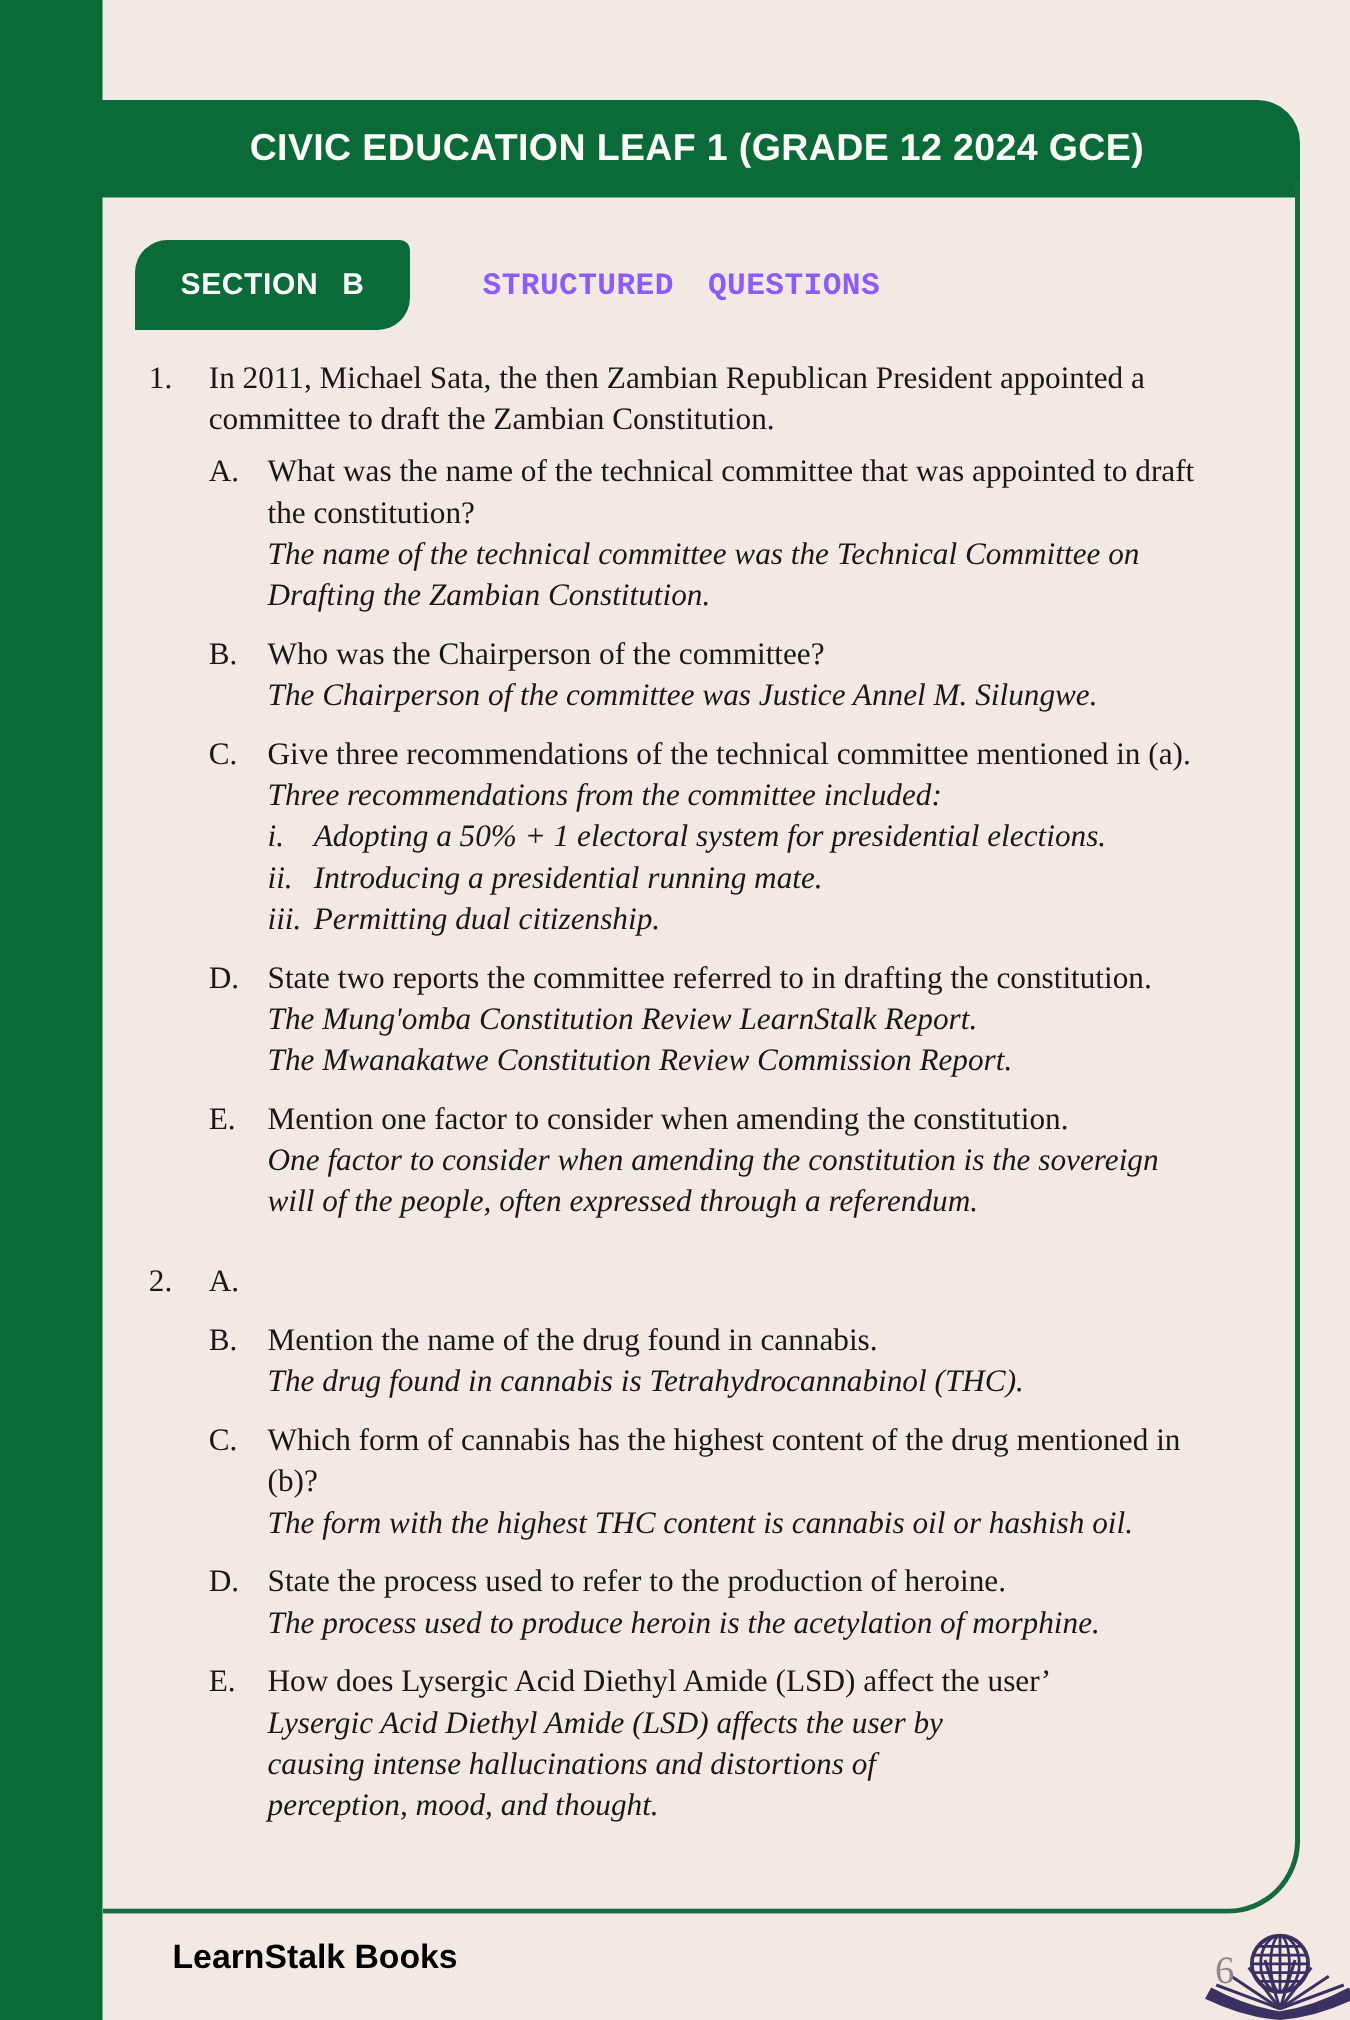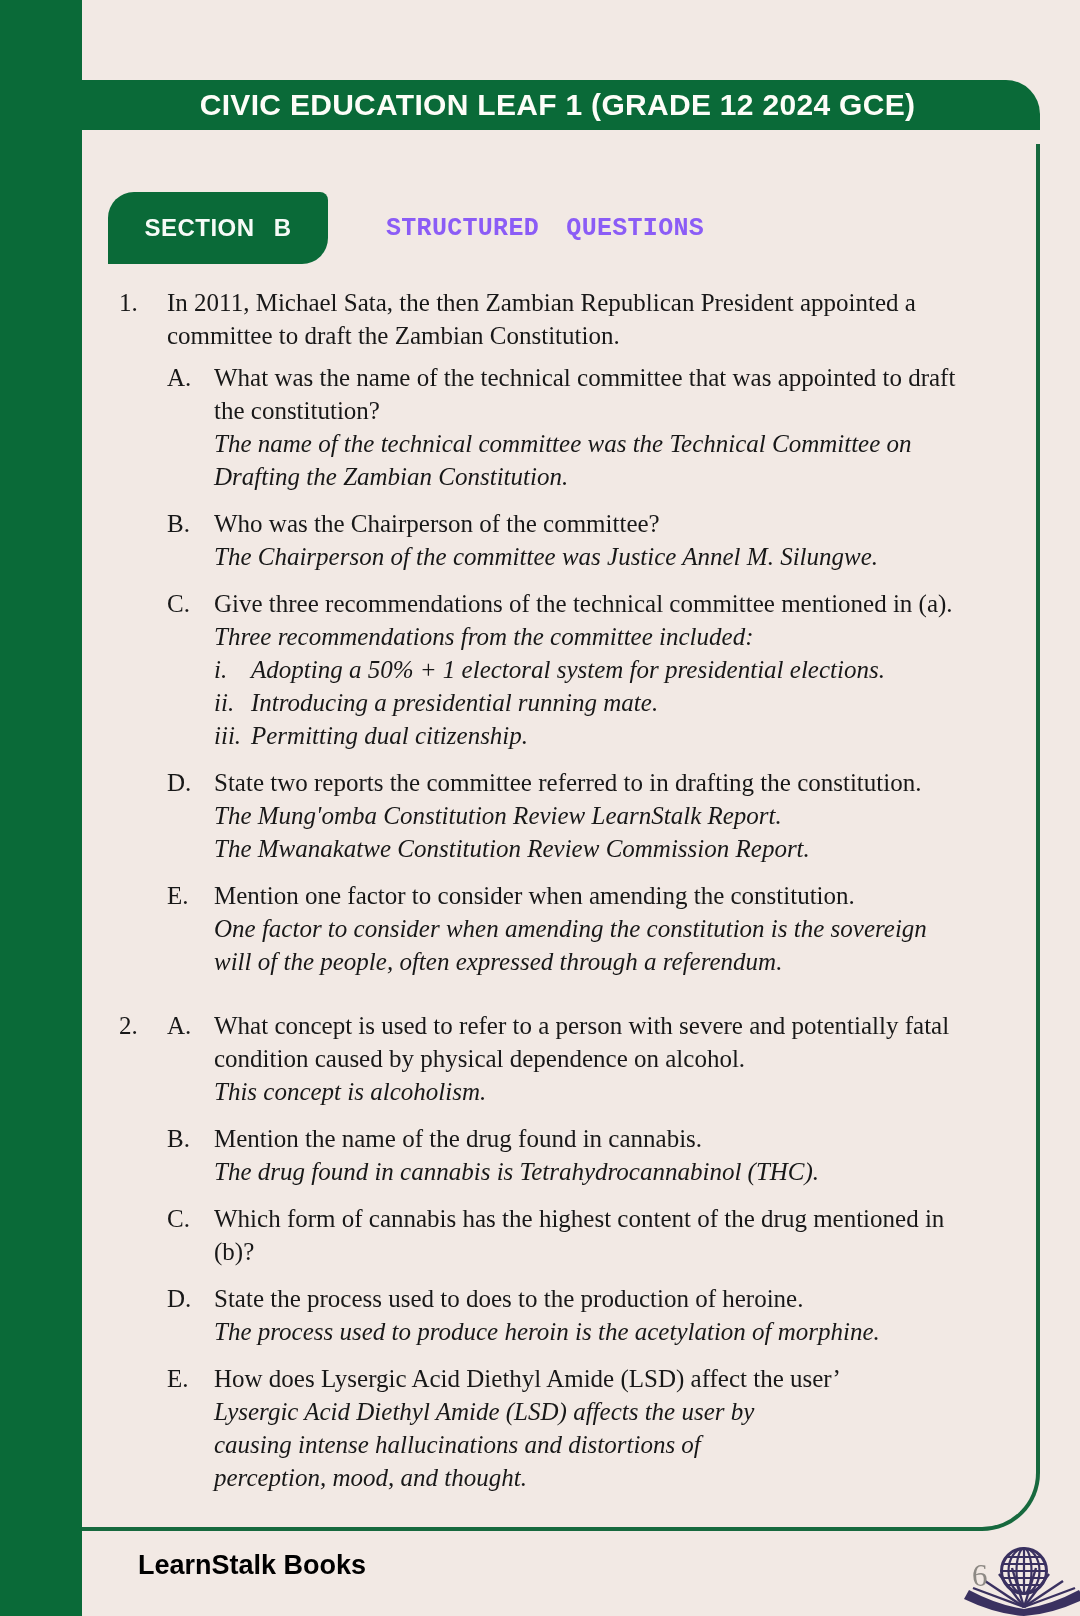--- a/index.html
+++ b/index.html
@@ -11,21 +11,21 @@
     color:#181818;
     overflow:hidden;
   }
   .left-strip {
     position:absolute; left:0; top:0;
     width:82px; height:1616px;
     background:#0A6A38;
   }
   .header-bar {
     position:absolute; left:75px; top:80px;
-    width:965px; height:50px;
+    width:965px; height:78px;
     background:#0A6A38;
     border-radius:0 34px 0 0;
     display:flex; align-items:center; justify-content:center;
   }
   .header-title {
     color:#FDFDF8;
     font-family:"Liberation Sans", sans-serif;
     font-weight:bold; font-size:30px;
     letter-spacing:0.3px;
     white-space:nowrap;
@@ -165,45 +165,42 @@
           <div class="pcontent">
             <div class="ptext">Mention one factor to consider when amending the constitution.</div>
             <div class="answer">One factor to consider when amending the constitution is the sovereign will of the people, often expressed through a referendum.</div>
           </div>
         </div>
       </div>
       <div class="question">
         <div class="row part">
           <span class="qnum">2.</span>
           <span class="qletter">A.</span>
-          <div class="pcontent">
-            <div class="ptext">What concept is used to refer to a person with severe and potentially fatal condition caused by physical dependence on alcohol.</div>
-            <div class="answer">This concept is alcoholism.</div>
-          </div>
         </div>
         <div class="row part">
           <span class="qnum"></span>
           <span class="qletter">B.</span>
           <div class="pcontent">
             <div class="ptext">Mention the name of the drug found in cannabis.</div>
             <div class="answer">The drug found in cannabis is Tetrahydrocannabinol (THC).</div>
           </div>
         </div>
         <div class="row part">
           <span class="qnum"></span>
           <span class="qletter">C.</span>
           <div class="pcontent">
             <div class="ptext">Which form of cannabis has the highest content of the drug mentioned in (b)?</div>
+            <div class="answer">The form with the highest THC content is cannabis oil or hashish oil.</div>
           </div>
         </div>
         <div class="row part">
           <span class="qnum"></span>
           <span class="qletter">D.</span>
           <div class="pcontent">
-            <div class="ptext">State the process used to does to the production of heroine.</div>
+            <div class="ptext">State the process used to refer to the production of heroine.</div>
             <div class="answer">The process used to produce heroin is the acetylation of morphine.</div>
           </div>
         </div>
         <div class="row part">
           <span class="qnum"></span>
           <span class="qletter">E.</span>
           <div class="pcontent">
             <div class="ptext">How does Lysergic Acid Diethyl Amide (LSD) affect the user’</div>
             <div class="answer narrow">Lysergic Acid Diethyl Amide (LSD) affects the user by causing intense hallucinations and distortions of perception, mood, and thought.</div>
           </div>

